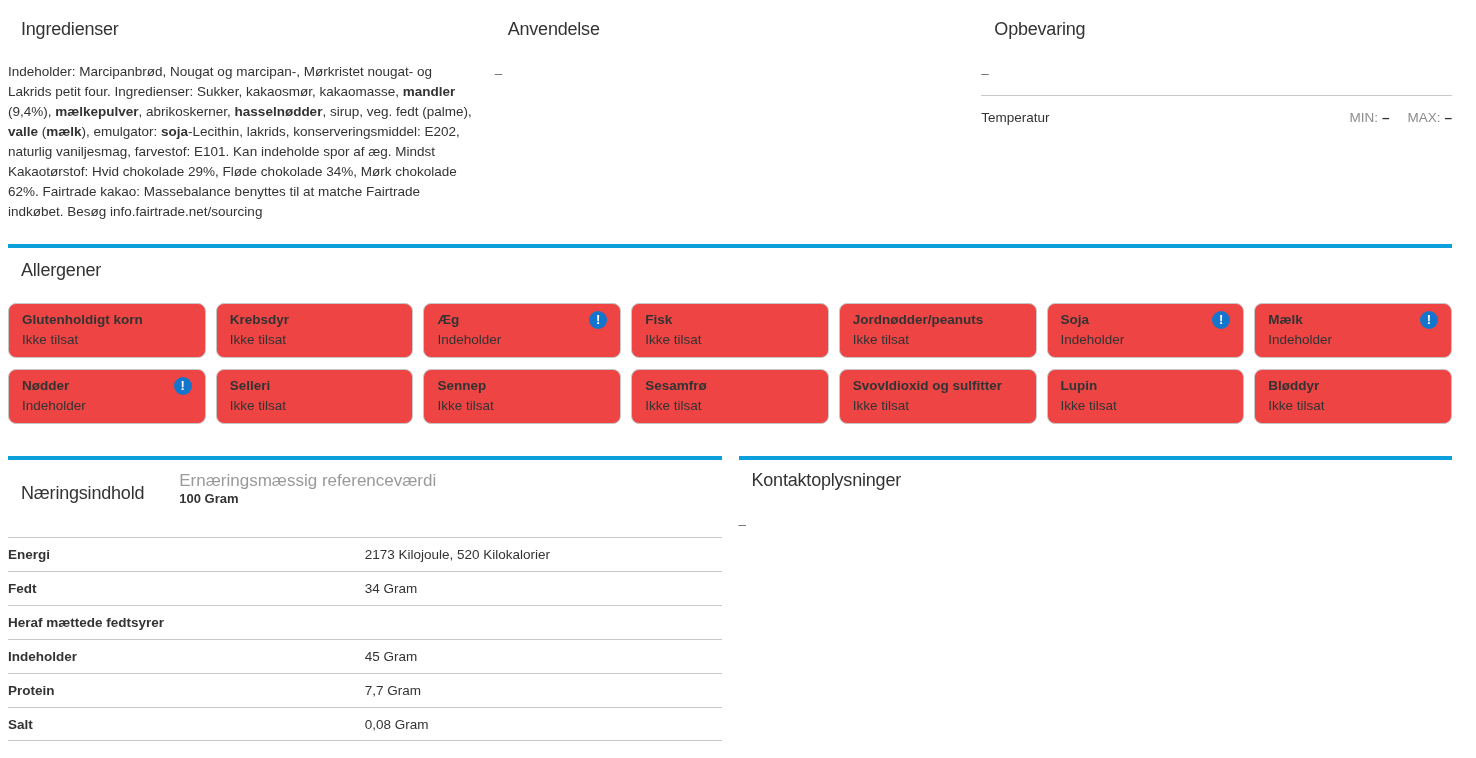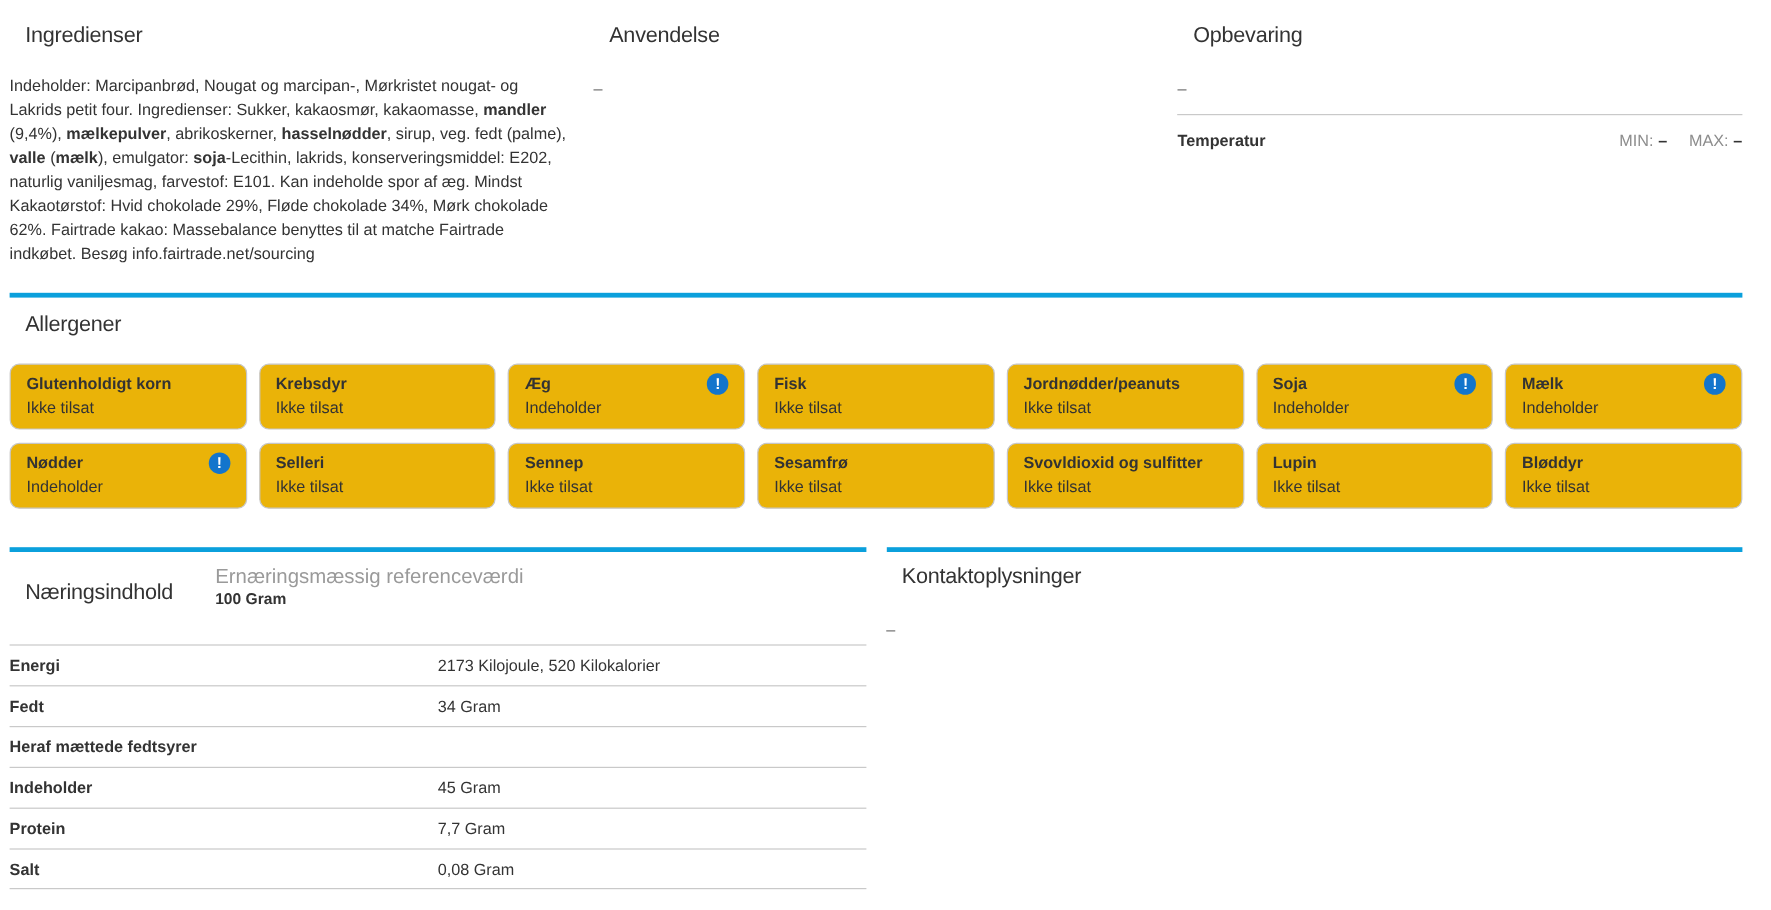--- a/index.html
+++ b/index.html
@@ -55,21 +55,21 @@
     border-top: 1px solid var(--line);
     margin: 11px 0 0;
   }
   .temp-row {
     display: flex;
     justify-content: space-between;
     align-items: baseline;
     margin-top: 13px;
     line-height: 18px;
   }
-  .temp-label { font-weight: 700; }
+  .temp-label { font-weight: 400; }
   .minmax { display: flex; gap: 18px; }
   .mm-group { color: #8d8d8d; }
   .mm-dash { color: var(--text); font-weight: 700; margin-left: 4px; }
   
   .blue-divider {
     height: 4px;
     background: var(--accent-blue);
     border: none;
     margin: 0;
   }
@@ -80,21 +80,21 @@
     margin-top: 22px;
     display: grid;
     grid-template-columns: repeat(7, 1fr);
     gap: 11px 10px;
   }
   .card {
     border: 1px solid var(--card-border);
     border-radius: 8px;
     padding: 6px 13px 7px;
     min-height: 49px;
-    background: #eab308;
+    background: #ef4444;
   }
   .card-top {
     display: flex;
     justify-content: space-between;
     align-items: center;
     line-height: 20px;
   }
   .card-title { font-weight: 700; white-space: nowrap; }
   .warn-icon {
     flex: 0 0 auto;

